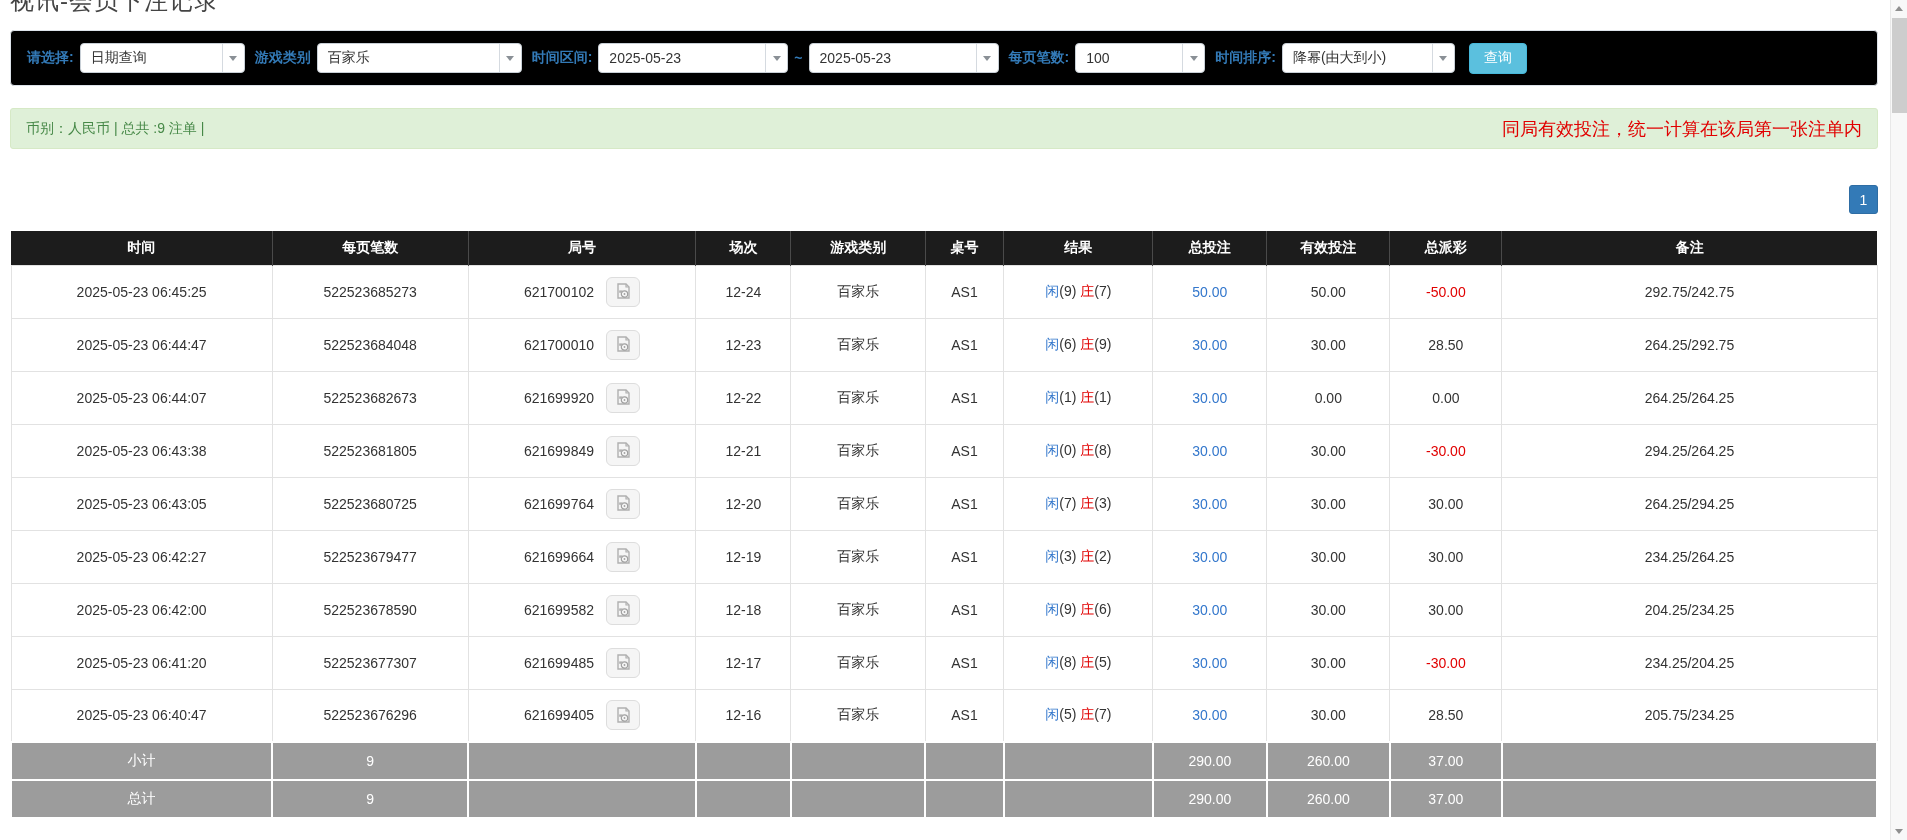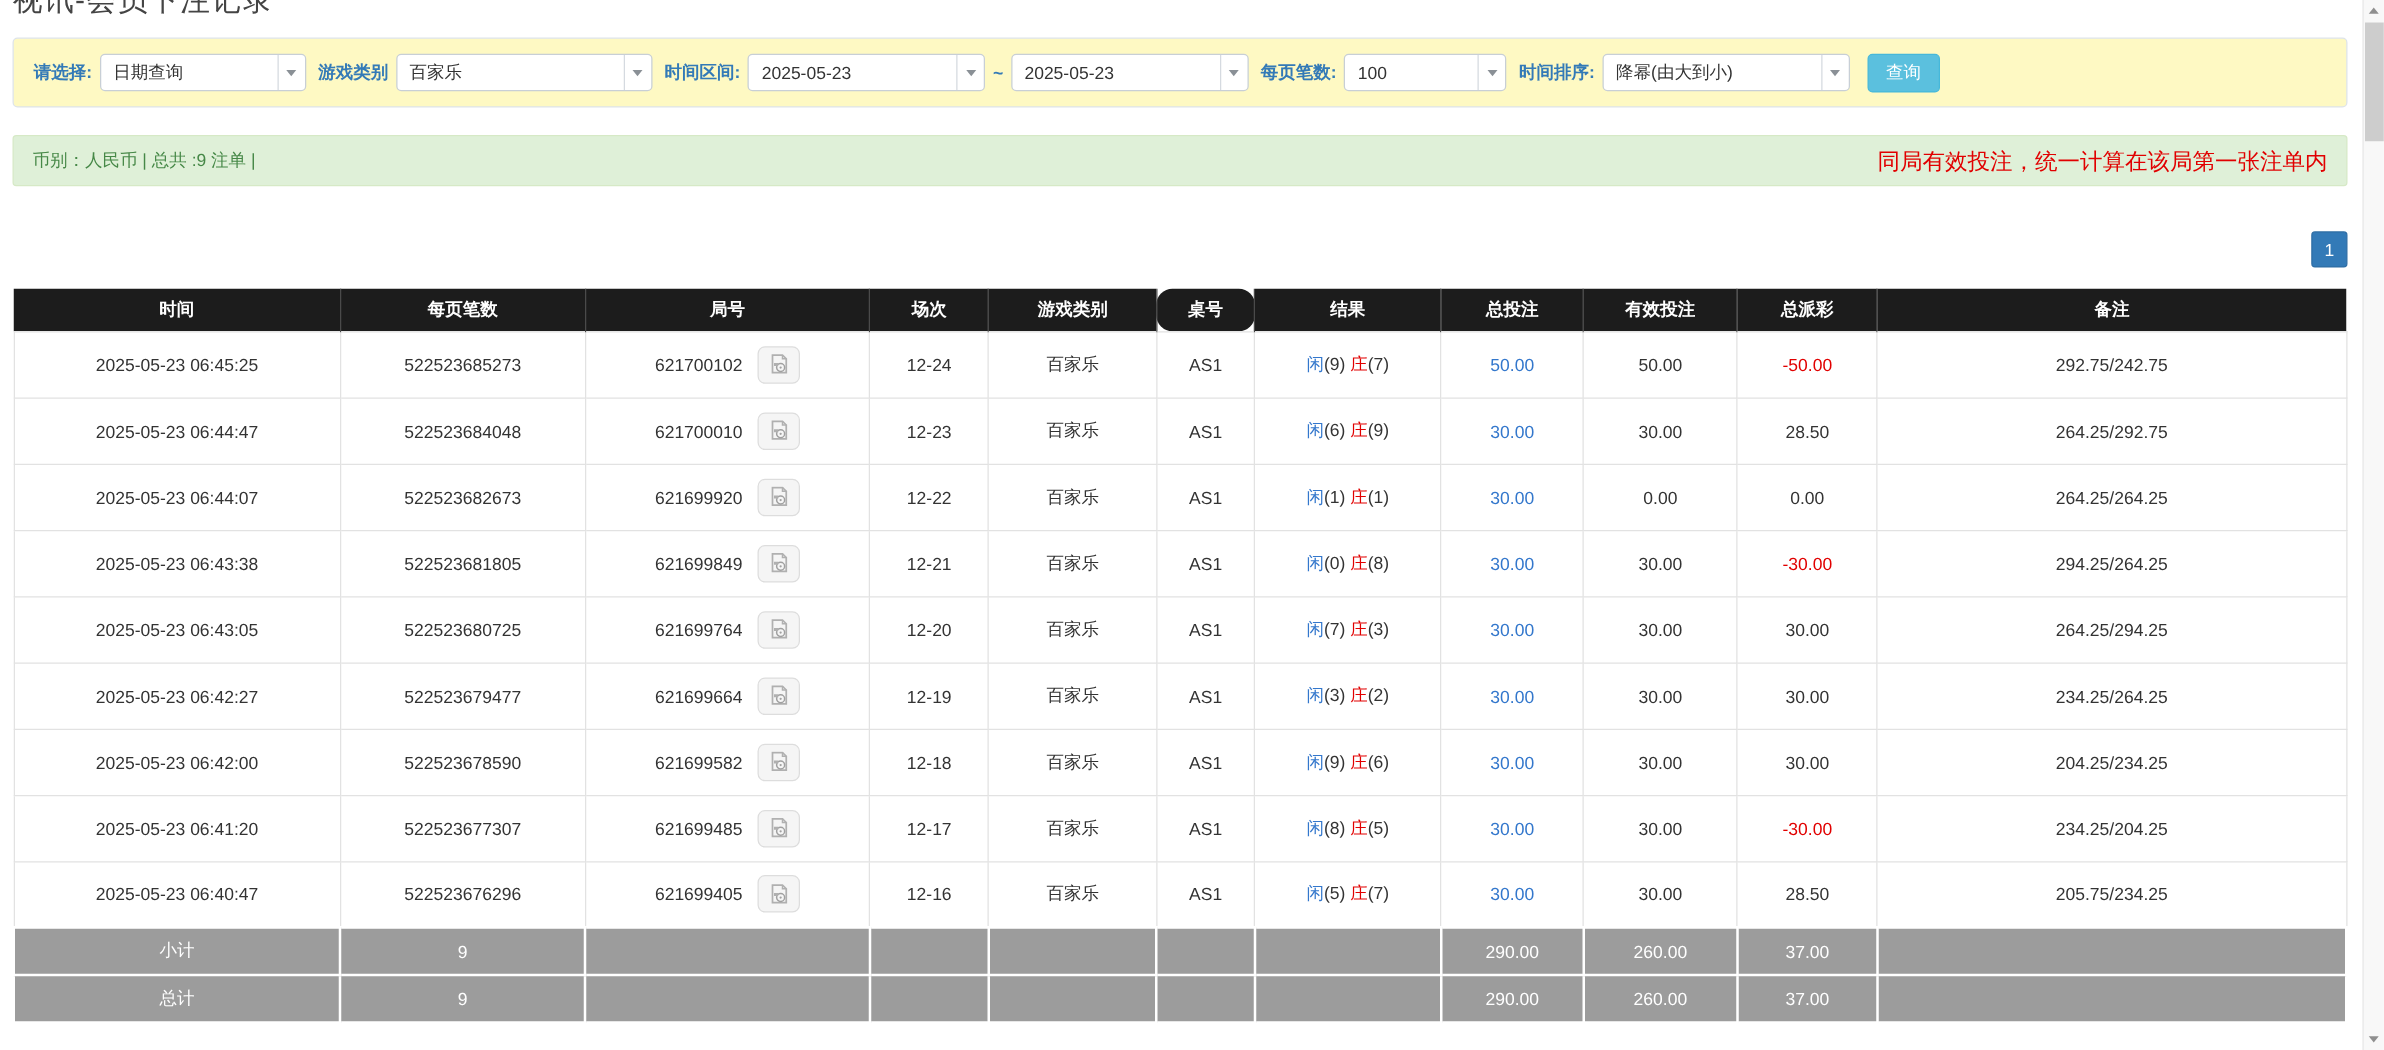--- a/index.html
+++ b/index.html
@@ -5,32 +5,32 @@
   * { margin:0; padding:0; box-sizing:border-box; }
   html,body { width:1907px; height:840px; overflow:hidden; background:#fff;
     font-family:"Liberation Sans","DejaVu Sans",sans-serif; }
   .page { position:absolute; left:10px; right:29px; top:0; }
 
   
   .page-title { margin-top:-13px; font-size:24px; line-height:28px; color:#444;
     font-weight:500; letter-spacing:1px; }
 
   
-  .filter-panel { margin-top:15px; background:#fef9c3; border:1px solid #dde3ea;
+  .filter-panel { margin-top:15px; background:#000000; border:1px solid #dde3ea;
     border-radius:4px; height:56px; display:flex; align-items:center; padding:12px 14px; }
   .f-label { color:#337ab7; font-weight:bold; font-size:14px; white-space:nowrap; margin:0 6px 0 10px; }
   .f-label:first-child { margin-left:2px; }
   .combo { background:#fff; border:1px solid #c8cfd6; border-radius:4px; height:30px;
     display:flex; align-items:center; cursor:pointer; }
   .combo .val { font-size:14px; color:#333; padding:0 10px; flex:1; white-space:nowrap; overflow:hidden; }
   .combo .caret { width:22px; height:100%; border-left:1px solid #d5dae0; display:flex;
     align-items:center; justify-content:center; }
   .caret span { width:0; height:0; border-left:4px solid transparent; border-right:4px solid transparent;
     border-top:5px solid #8a9096; display:block; }
-  .w165{width:165px}.w205{width:205px}.w190{width:190px}.w130{width:130px}.w195{width:198px}
+  .w165{width:165px}.w205{width:205px}.w190{width:190px}.w130{width:130px}.w195{width:173px}
   .tilde { color:#337ab7; font-weight:bold; margin:0 6px; font-size:14px; }
   .search-btn { margin-left:14px; background:#5bc0de; border:1px solid #46b8da; color:#fff;
     font-size:14px; border-radius:4px; height:31px; padding:0 14px; cursor:pointer; }
 
   
   .summary-bar { margin-top:22px; background:#dff0d8; border:1px solid #d6e9c6; border-radius:3px;
     height:41px; display:flex; align-items:center; justify-content:space-between; padding:0 15px; }
   .summary-left { color:#468847; font-size:14px; }
   .summary-right { color:#e10000; font-size:18px; }
 
@@ -135,21 +135,21 @@
   </div>
 
   <table>
     <thead>
       <tr id="head-row">
           <th style="width: 14%;">时间</th>
           <th style="width: 10.5%;">每页笔数</th>
           <th style="width: 12.2%;">局号</th>
           <th style="width: 5.1%;">场次</th>
           <th style="width: 7.2%;">游戏类别</th>
-          <th style="width: 4.2%; border-radius: 13px;">桌号</th>
+          <th style="width: 4.2%;">桌号</th>
           <th style="width: 8%;">结果</th>
           <th style="width: 6.1%;">总投注</th>
           <th style="width: 6.6%;">有效投注</th>
           <th style="width: 6%;">总派彩</th>
           <th style="width: 20.1%;">备注</th>
         </tr>
     </thead>
     <tbody id="table-body">
         <tr>
     <td>2025-05-23 06:45:25</td>

